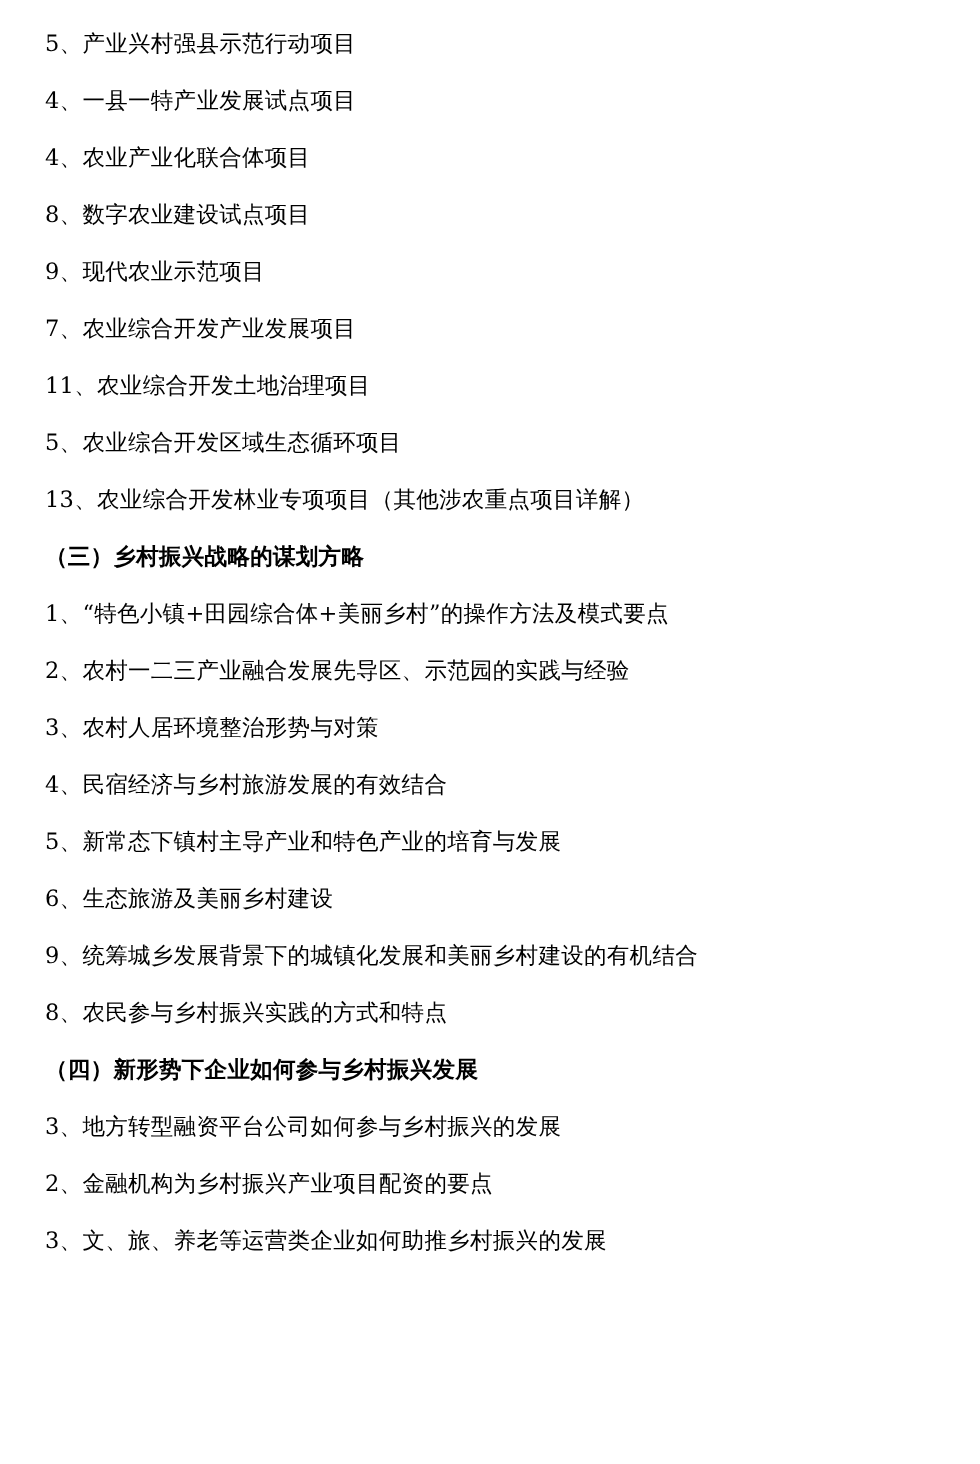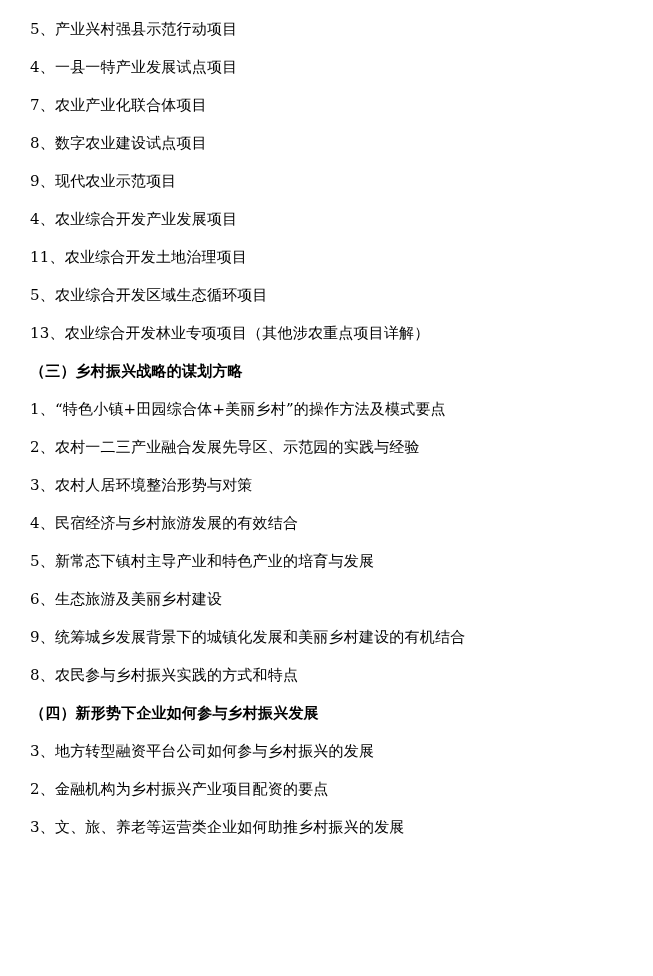--- a/index.html
+++ b/index.html
@@ -43,30 +43,30 @@
 
 <div class="page">
   <div id="lines-container">
       <div class="line">
         <span class="txt">5、产业兴村强县示范行动项目</span>
       </div>
       <div class="line">
         <span class="txt">4、一县一特产业发展试点项目</span>
       </div>
       <div class="line">
-        <span class="txt">7、农业产业化联合体项目</span>
+        <span class="txt">4、农业产业化联合体项目</span>
       </div>
       <div class="line">
         <span class="txt">8、数字农业建设试点项目</span>
       </div>
       <div class="line">
         <span class="txt">9、现代农业示范项目</span>
       </div>
       <div class="line">
-        <span class="txt">4、农业综合开发产业发展项目</span>
+        <span class="txt">7、农业综合开发产业发展项目</span>
       </div>
       <div class="line">
         <span class="txt">11、农业综合开发土地治理项目</span>
       </div>
       <div class="line">
         <span class="txt">5、农业综合开发区域生态循环项目</span>
       </div>
       <div class="line">
         <span class="txt">13、农业综合开发林业专项项目（其他涉农重点项目详解）</span>
       </div>

